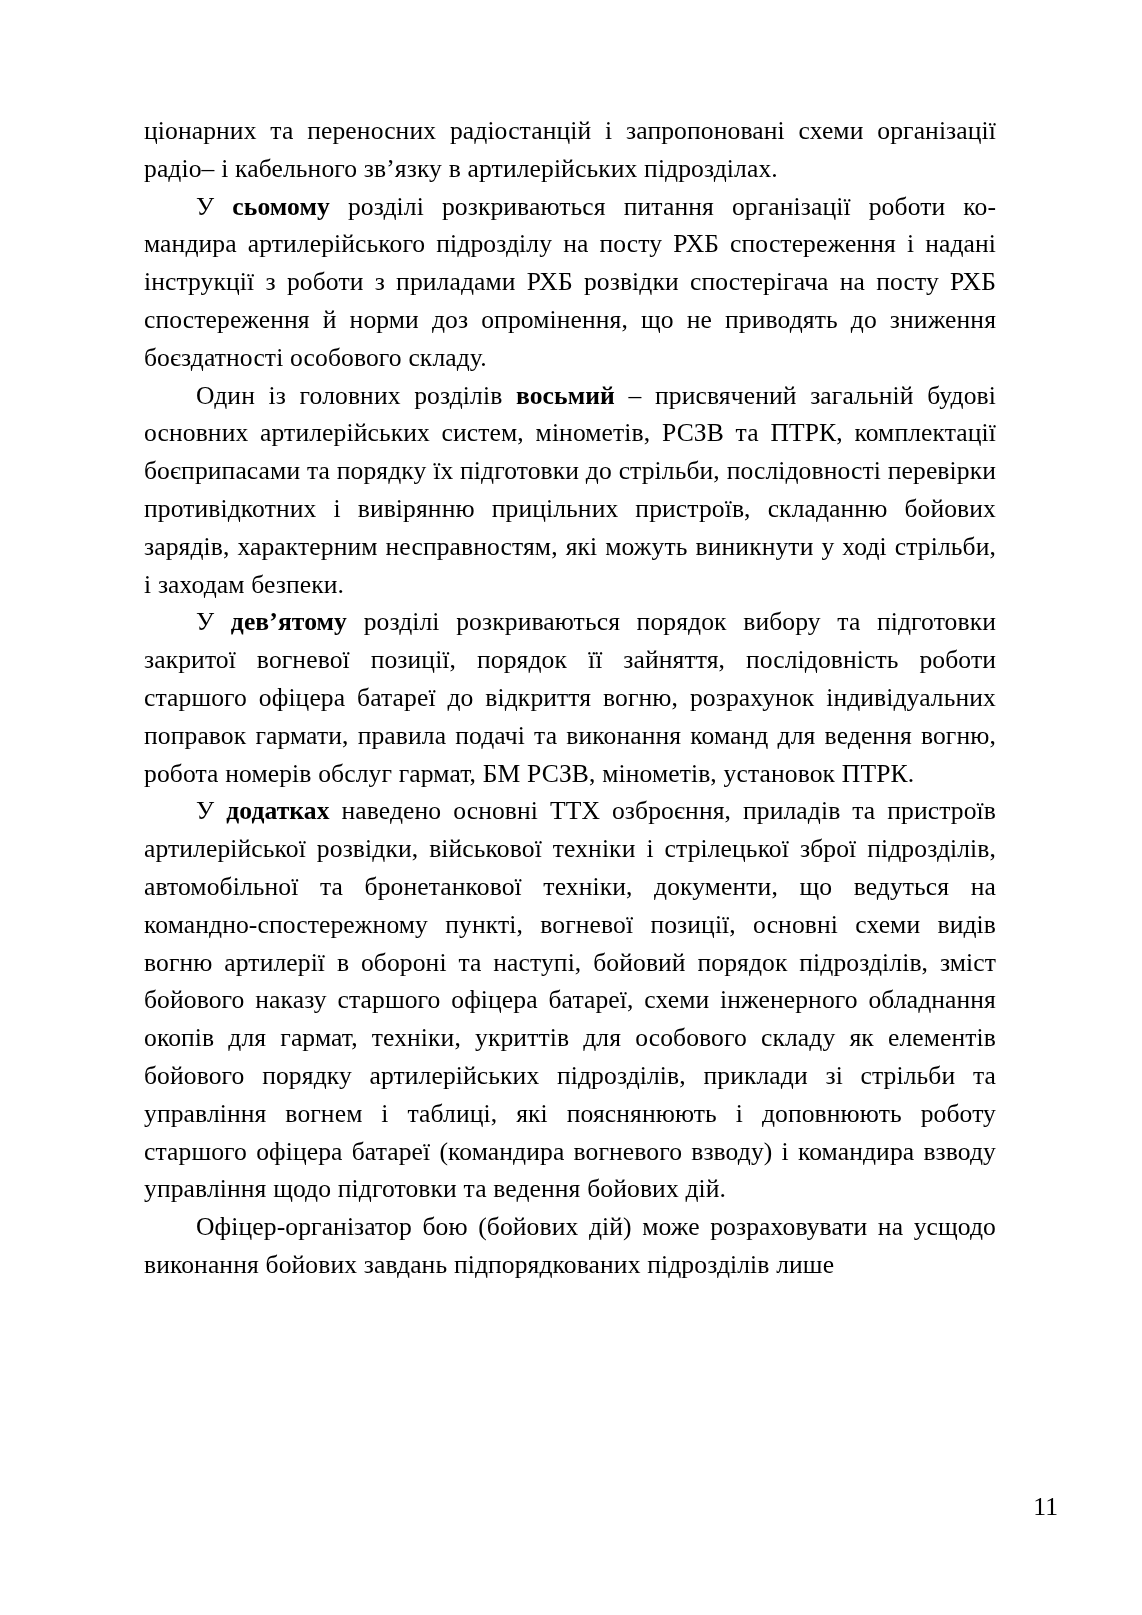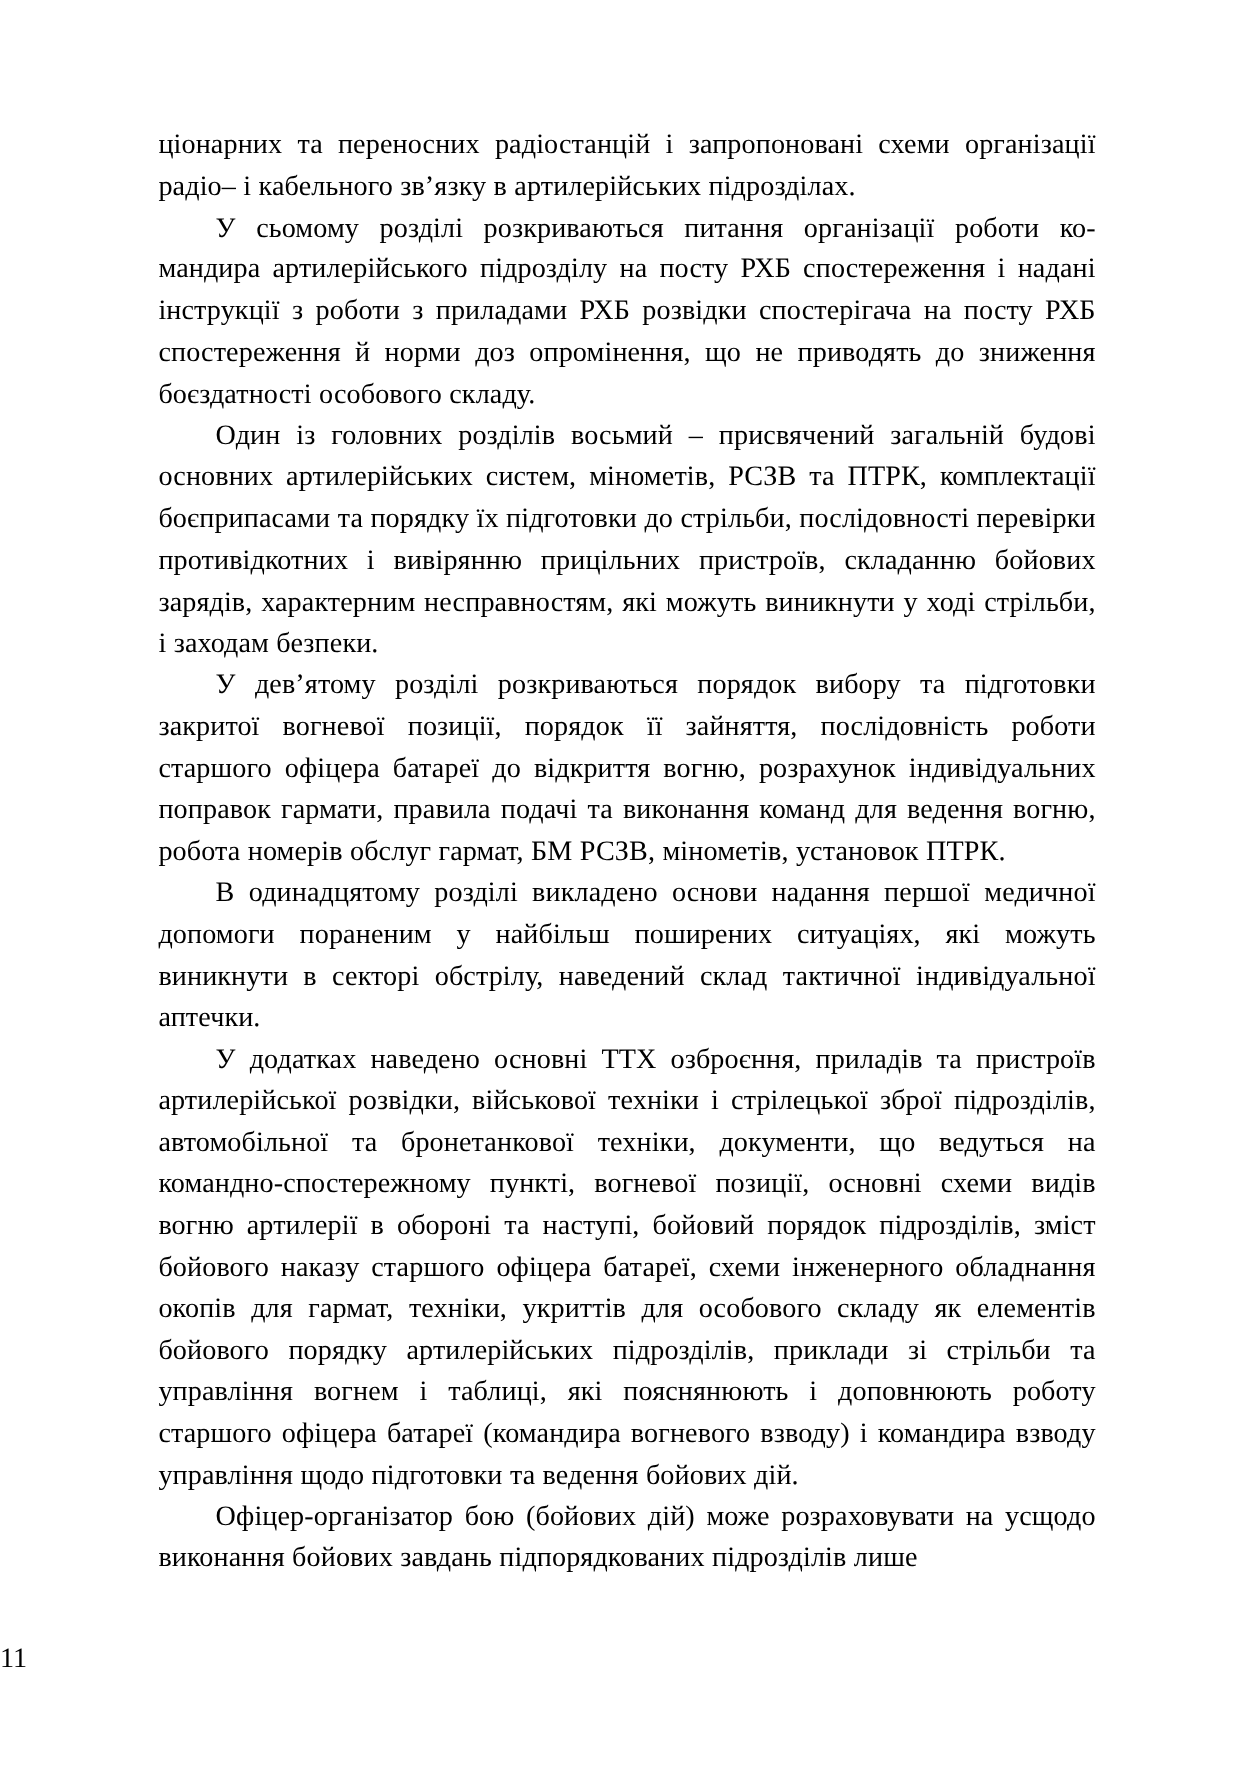--- a/index.html
+++ b/index.html
@@ -38,43 +38,42 @@
     line-height: 37.8px;
     letter-spacing: 0.1px;
     word-spacing: 0.2px;
     hyphens: manual;
     -webkit-hyphens: manual;
   }
   p.para.no-indent {
     text-indent: 0;
   }
   b.em {
-    font-weight: normal;
+    font-weight: bold;
   }
   .page-number {
     position: absolute;
     left: 0;
     top: 1492px;
     width: 1058px;
-    text-align: left;
+    text-align: right;
     font-size: 25.6px;
     line-height: 30px;
     font-family: "Liberation Serif", "DejaVu Serif", serif;
   }
 </style>
 </head>
 <body>
 
 <div class="page">
 
   <div class="text-block" id="body-text">
       <p class="para no-indent"><span>ціонарних та переносних радіостанцій і запропоновані схеми організа­ції радіо– і кабельного зв’язку в артилерійських підрозділах.</span></p>
       <p class="para"><span>У </span><b class="em">сьомому</b><span> розділі розкриваються питання організації роботи ко­мандира артилерійського підрозділу на посту РХБ спостереження і надані інструкції з роботи з приладами РХБ розвідки спостерігача на посту РХБ спостереження й норми доз опромінення, що не приводять до зниження боєздатності особового складу.</span></p>
       <p class="para"><span>Один із головних розділів </span><b class="em">восьмий</b><span> – присвячений загальній бу­дові основних артилерійських систем, мінометів, РСЗВ та ПТРК, ком­плектації боєприпасами та порядку їх підготовки до стрільби, послідо­вності перевірки противідкотних і вивірянню прицільних пристроїв, складанню бойових зарядів, характерним несправностям, які можуть виникнути у ході стрільби, і заходам безпеки.</span></p>
       <p class="para"><span>У </span><b class="em">дев’ятому</b><span> розділі розкриваються порядок вибору та підготовки закритої вогневої позиції, порядок її зайняття, послідовність роботи старшого офіцера батареї до відкриття вогню, розрахунок індивідуаль­них поправок гармати, правила подачі та виконання команд для веден­ня вогню, робота номерів обслуг гармат, БМ РСЗВ, мінометів, устано­вок ПТРК.</span></p>
-      <p class="para"><span>В </span><b class="em">одинадцятому</b><span> розділі викладено основи надання першої меди­чної допомоги пораненим у найбільш поширених ситуаціях, які мо­жуть виникнути в секторі обстрілу, наведений склад тактичної індиві­дуальної аптечки.</span></p>
       <p class="para"><span>У </span><b class="em">додатках</b><span> наведено основні ТТХ озброєння, приладів та при­строїв артилерійської розвідки, військової техніки і стрілецької зброї підрозділів, автомобільної та бронетанкової техніки, документи, що ведуться на командно-спостережному пункті, вогневої позиції, основні схеми видів вогню артилерії в обороні та наступі, бойовий порядок підрозділів, зміст бойового наказу старшого офіцера батареї, схеми інженерного обладнання окопів для гармат, техніки, укриттів для осо­бового складу як елементів бойового порядку артилерійських підроз­ділів, приклади зі стрільби та управління вогнем і таблиці, які поясня­нюють і доповнюють роботу старшого офіцера батареї (командира вогневого взводу) і командира взводу управління щодо підготовки та ведення бойових дій.</span></p>
       <p class="para"><span>Офіцер-організатор бою (бойових дій) може розраховувати на ус­щодо виконання бойових завдань підпорядкованих підрозділів лише</span></p>
     </div>
 
   <div class="page-number">11</div>
 
 </div>
 
 </body></html>

